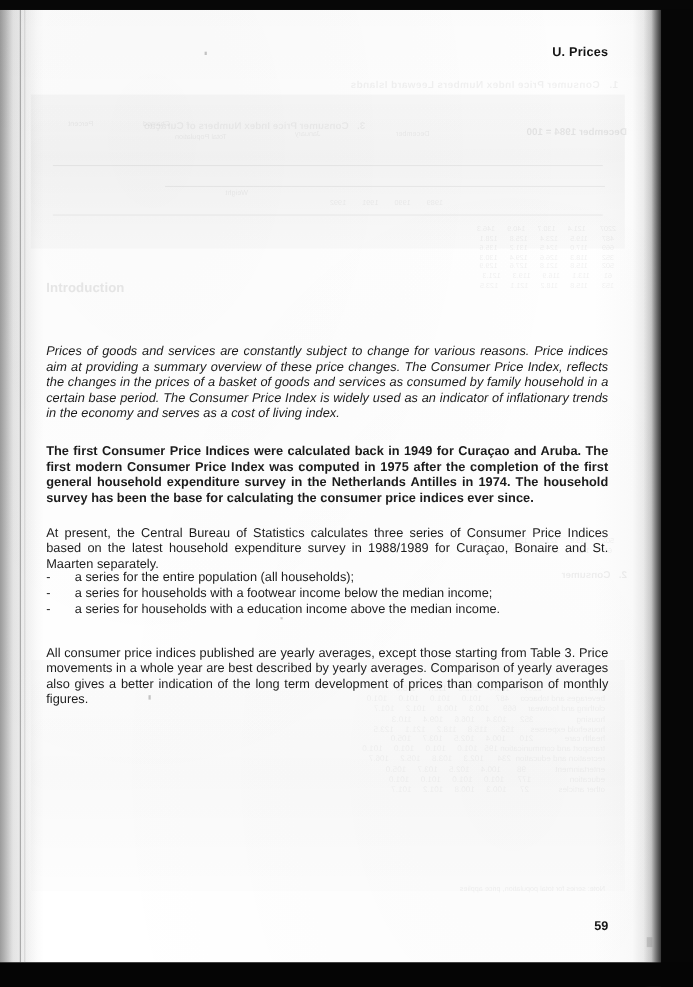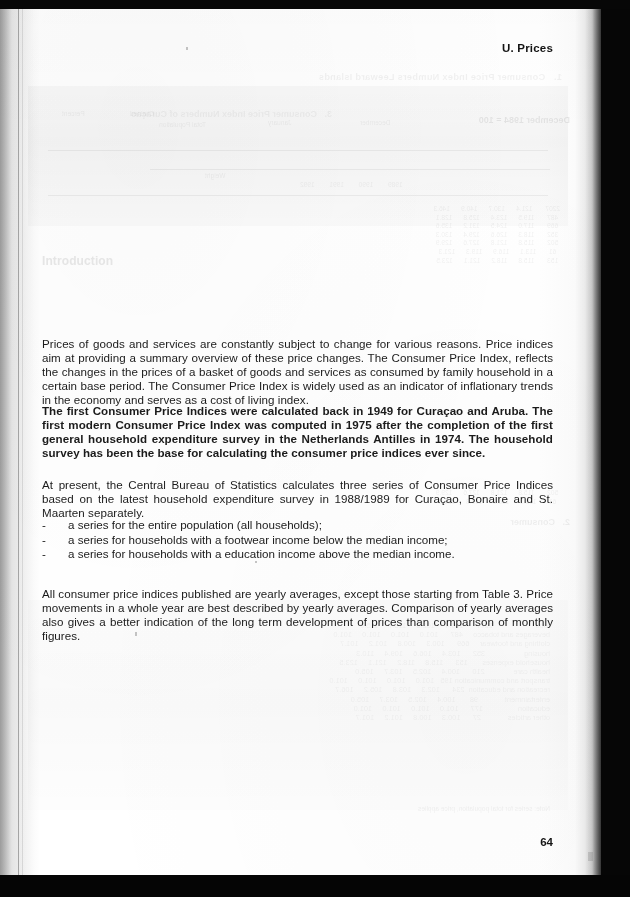--- a/index.html
+++ b/index.html
@@ -152,21 +152,21 @@
   .body-block {
     position: absolute;
     left: 42px;
     width: 511px;
     font-size: 11.6px;
     line-height: 14.1px;
     text-align: justify;
     color: #1b1b1b;
     letter-spacing: 0.04px;
   }
-  .body-block.p1 { top: 316px; }
+  .body-block.p1 { top: 292px; font-style: italic; }
   .body-block.p2 { top: 383px; font-weight: bold; }
   .body-block.p3 { top: 457px; }
   .body-block.p4 { top: 566px; }
 
   .bullet-list {
     position: absolute;
     left: 42px;
     top: 509px;
     width: 511px;
     font-size: 11.6px;
@@ -358,21 +358,21 @@
         <span class="bullet-text">a series for households with a footwear income below the median income;</span>
       </div>
       <div class="bullet-row">
         <span class="bullet-mark">-</span>
         <span class="bullet-text">a series for households with a education income above the median income.</span>
       </div>
     </div>
 
     <p class="body-block p4">All consumer price indices published are yearly averages, except those starting from Table 3. Price movements in a whole year are best described by yearly averages. Comparison of yearly averages also gives a better indication of the long term development of prices than comparison of monthly figures.</p>
 
-    <div class="folio">64</div>
+    <div class="folio">59</div>
   </div>
 
   <div class="speck" style="left:186px; top:47px; width:2px; height:3px;"></div>
   <div class="speck" style="left:255px; top:561px; width:2px; height:2px;"></div>
   <div class="speck" style="left:135px; top:632px; width:2px; height:4px;"></div>
   <div class="speck" style="left:588px; top:852px; width:5px; height:9px; opacity:0.35;"></div>
 
   <div class="scan-band-right-soft"></div>
   <div class="scan-band-right"></div>
   <div class="scan-band-top"></div>

